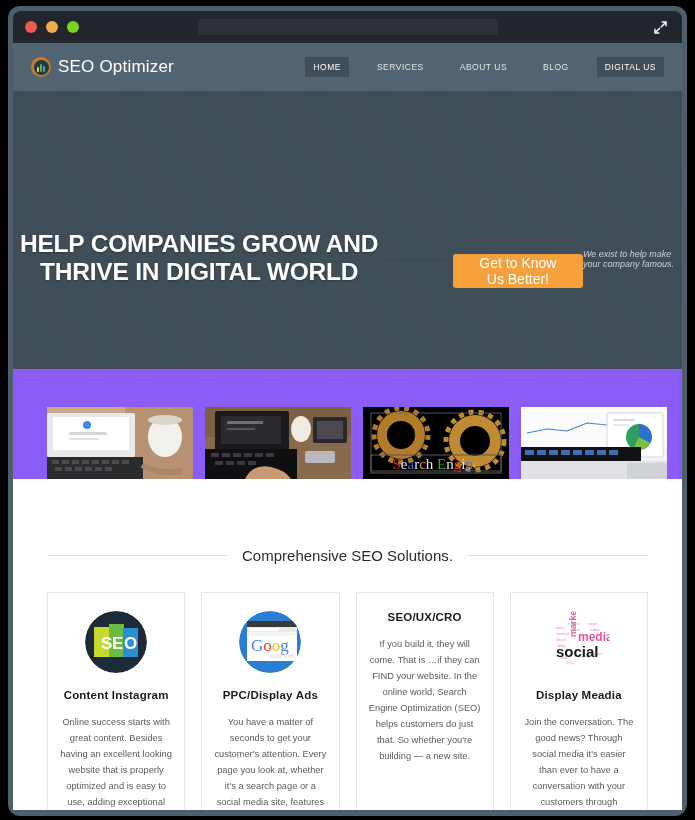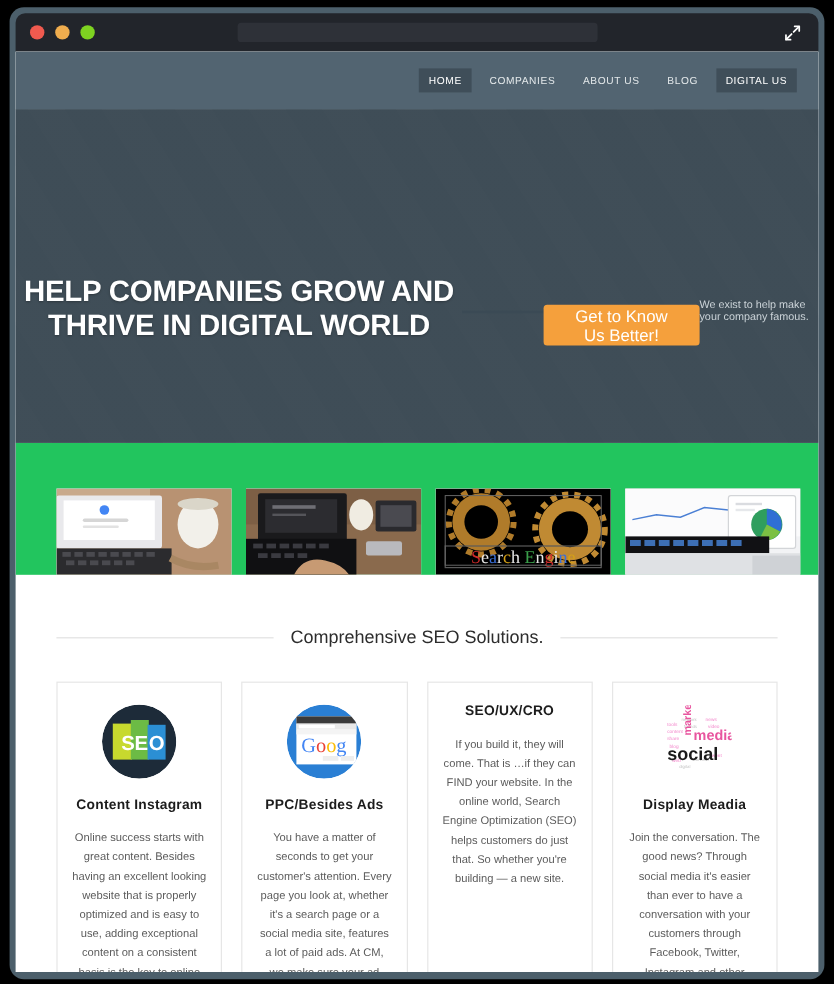--- a/index.html
+++ b/index.html
@@ -82,21 +82,21 @@
   }
   .logo-mark-inner i { display: block; width: 2px; border-radius: 1px; }
   .bar1 { height: 5px; background: #e8d14a; }
   .bar2 { height: 8px; background: #5fb04a; }
   .bar3 { height: 6px; background: #4aa3c9; }
   .logo-text {
     color: #fff; font-size: 17px; font-weight: 400; letter-spacing: .2px;
     white-space: nowrap;
   }
 
-  .main-nav { margin-left: auto; display: flex; align-items: center; gap: 7px; }
+  .main-nav { margin-left: auto; display: flex; align-items: center; gap: 20px; }
   .nav-item {
     font-size: 8.5px;
     letter-spacing: .5px;
     color: #e3e8ea;
     padding: 5px 8px;
     white-space: nowrap;
     cursor: pointer;
   }
   .nav-item.active { background: #3f4e59; color: #fff; }
 
@@ -141,45 +141,46 @@
     font-family: inherit;
     font-size: 14px;
     padding: 1px 26px;
     border-radius: 3px;
     cursor: pointer;
   }
   .hero-note {
     margin-top: 3px;
     color: #cbd3d8;
     font-size: 9px;
+    font-style: italic;
   }
 
   
   .gallery {
     display: flex;
     gap: 12px;
     padding: 38px 34px 0 34px;
-    background: #22c55e;
+    background: #8b5cf6;
   }
   .thumb {
     width: 146px; height: 72px;
     overflow: hidden;
     position: relative;
     background: #ddd;
     border: 0;
     cursor: pointer;
     flex: none;
   }
   .thumb svg { display: block; width: 100%; height: 100%; }
 
   
   .section-head {
     display: flex; align-items: center; gap: 14px;
     padding: 0 34px;
-    margin-top: 44px;
+    margin-top: 68px;
   }
   .section-head .rule { flex: 1; height: 1px; background: #e2e2e2; }
   .section-head h2 {
     font-size: 15px; font-weight: 400; color: #2d2d2d;
     white-space: nowrap;
   }
 
   
   .cards {
     display: flex;
@@ -234,23 +235,33 @@
         <path d="M16.3 3.7L11 9"></path>
         <path d="M8 16.5H3.5V12"></path>
         <path d="M3.7 16.3L9 11"></path>
       </svg>
     </span>
   </div>
 
   <div class="viewport">
 
     <header class="site-header">
+      <div class="logo">
+        <span class="logo-mark">
+          <span class="logo-mark-inner">
+            <i class="bar1"></i>
+              <i class="bar2"></i>
+              <i class="bar3"></i>
+          </span>
+        </span>
+        <span class="logo-text">SEO Optimizer</span>
+      </div>
       <nav class="main-nav">
         <span class="nav-item active">HOME</span>
-        <span class="nav-item">COMPANIES</span>
+        <span class="nav-item">SERVICES</span>
         <span class="nav-item">ABOUT US</span>
         <span class="nav-item">BLOG</span>
         <span class="nav-item active">DIGITAL US</span>
       </nav>
     </header>
 
     <section class="hero">
       <h1 class="hero-title">HELP COMPANIES GROW AND THRIVE IN DIGITAL WORLD</h1>
       <div class="hero-divider"></div>
       <button class="hero-cta">Get to Know Us Better!</button>
@@ -405,21 +416,21 @@
             <rect x="8" y="16" width="50" height="5" fill="#e8e8e8"></rect>
             <rect x="10" y="17" width="30" height="3" fill="#ffffff"></rect>
             <rect x="8" y="21" width="50" height="4" fill="#f4f4f4"></rect>
             <text x="12" y="40" font-family="'Liberation Serif',serif" font-size="17">
               <tspan fill="#4285f4">G</tspan><tspan fill="#ea4335">o</tspan><tspan fill="#fbbc05">o</tspan><tspan fill="#4285f4">g</tspan>
             </text>
             <rect x="30" y="43" width="13" height="4" fill="#eeeeee"></rect>
             <rect x="45" y="43" width="11" height="4" fill="#eeeeee"></rect>
           </svg>
         </div>
-        <h3 class="card-title">PPC/Besides Ads</h3>
+        <h3 class="card-title">PPC/Display Ads</h3>
         <p class="card-body">You have a matter of seconds to get your customer's attention. Every page you look at, whether it's a search page or a social media site, features a lot of paid ads. At CM, we make sure your ad stands out at the right place.</p>
       </article>
 
       <article class="card">
         <h3 class="card-title">SEO/UX/CRO</h3>
         <p class="card-body">If you build it, they will come. That is …if they can FIND your website. In the online world, Search Engine Optimization (SEO) helps customers do just that. So whether you're building — a new site.</p>
       </article>
 
       <article class="card">
         <div class="card-icon">

